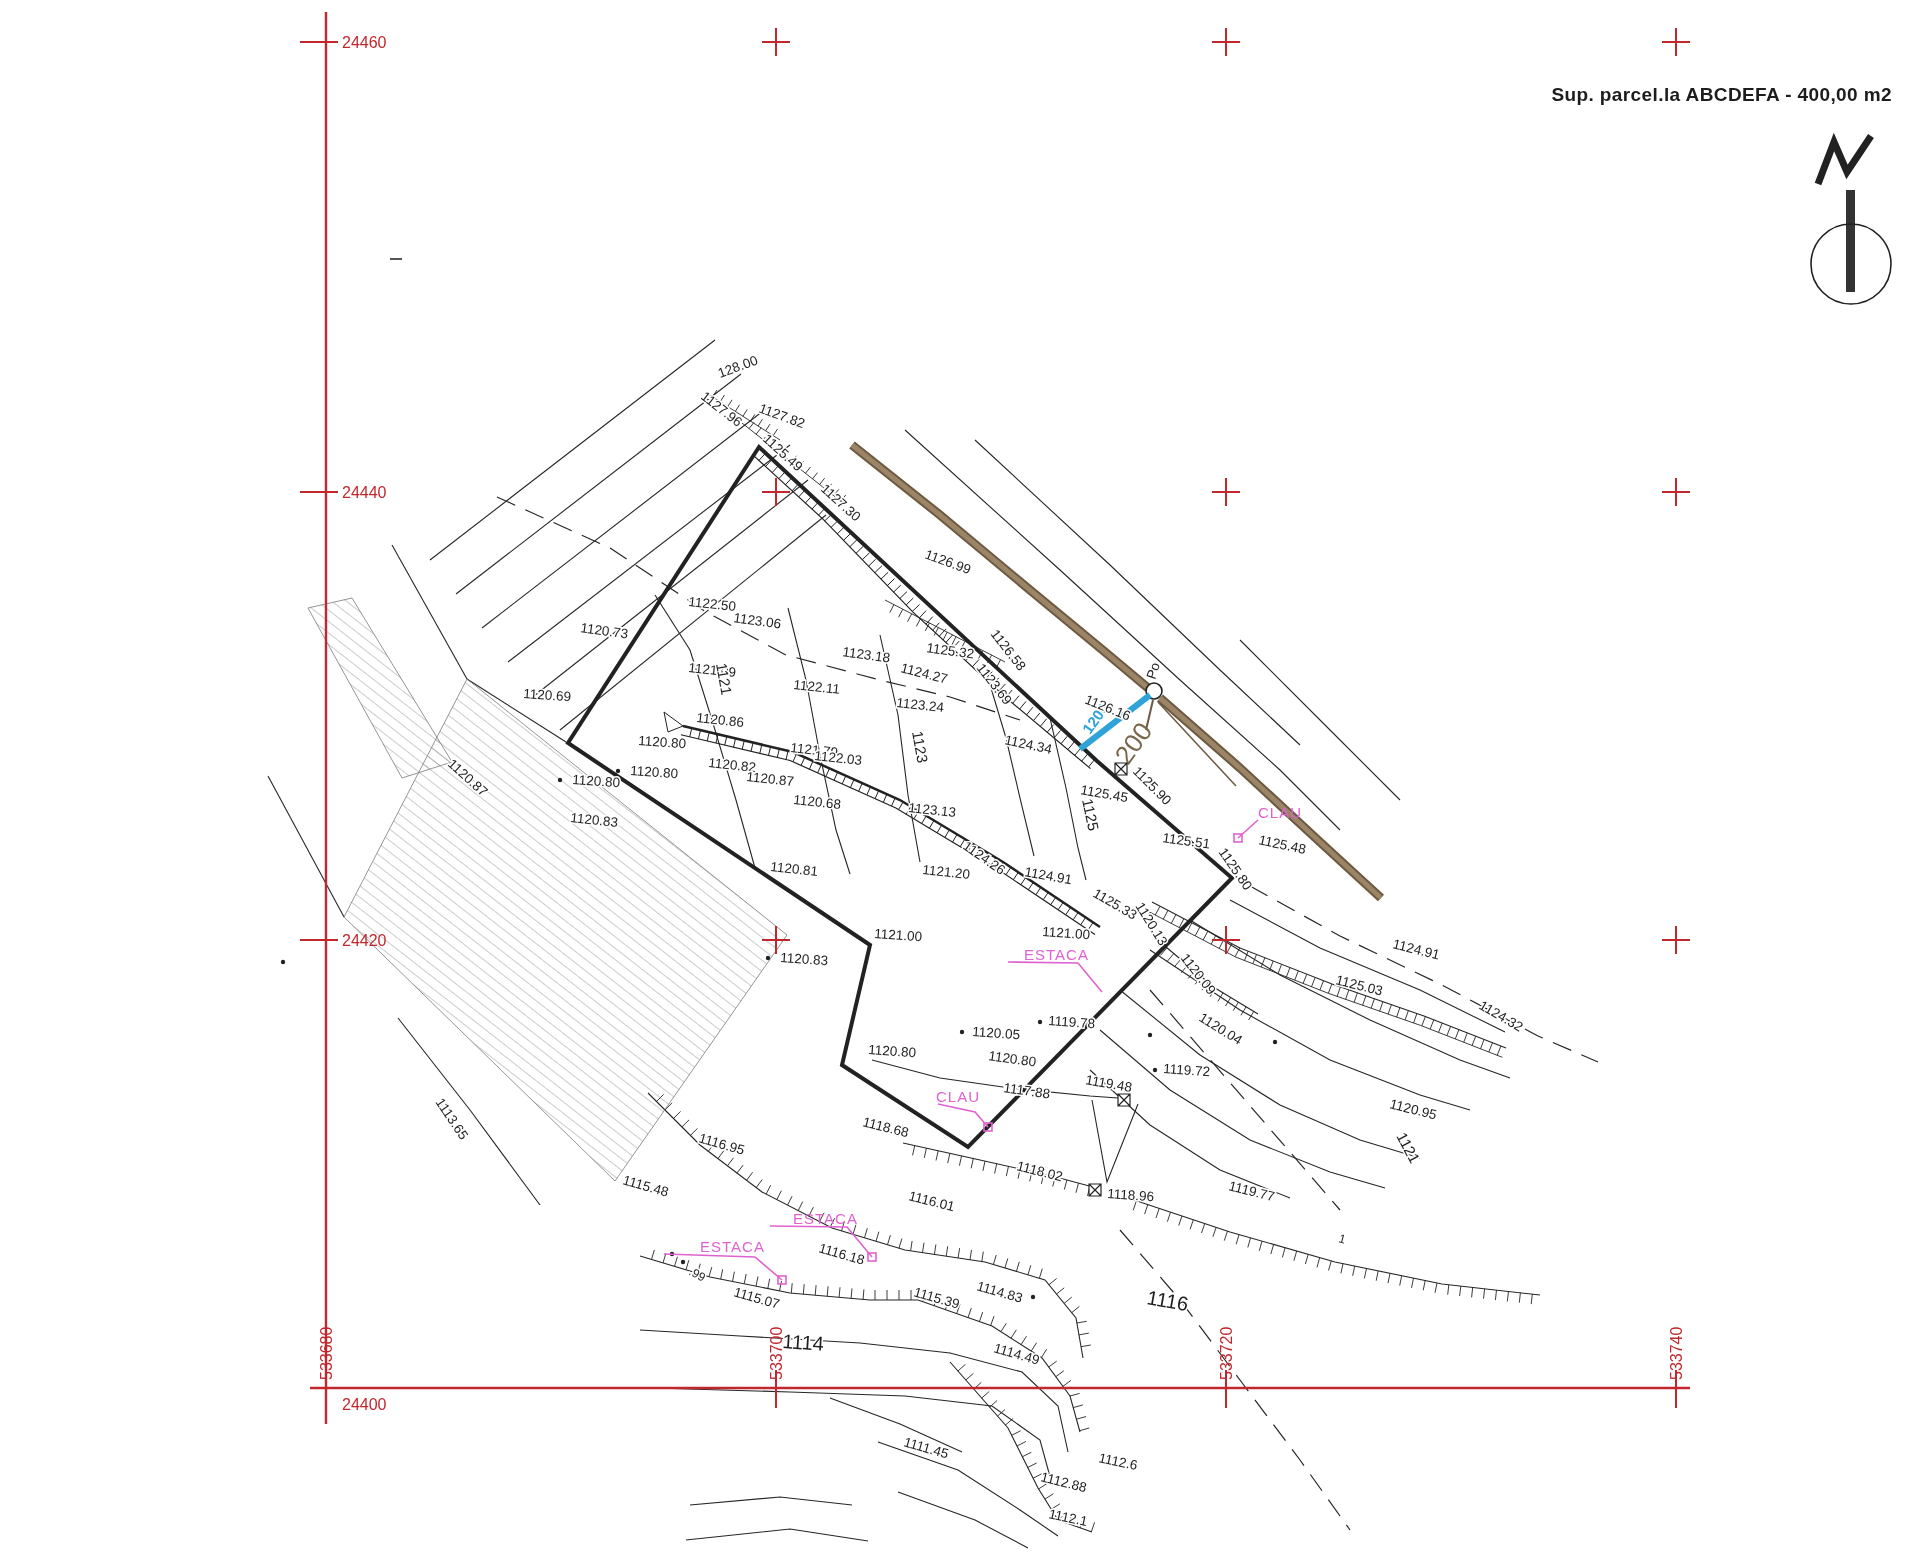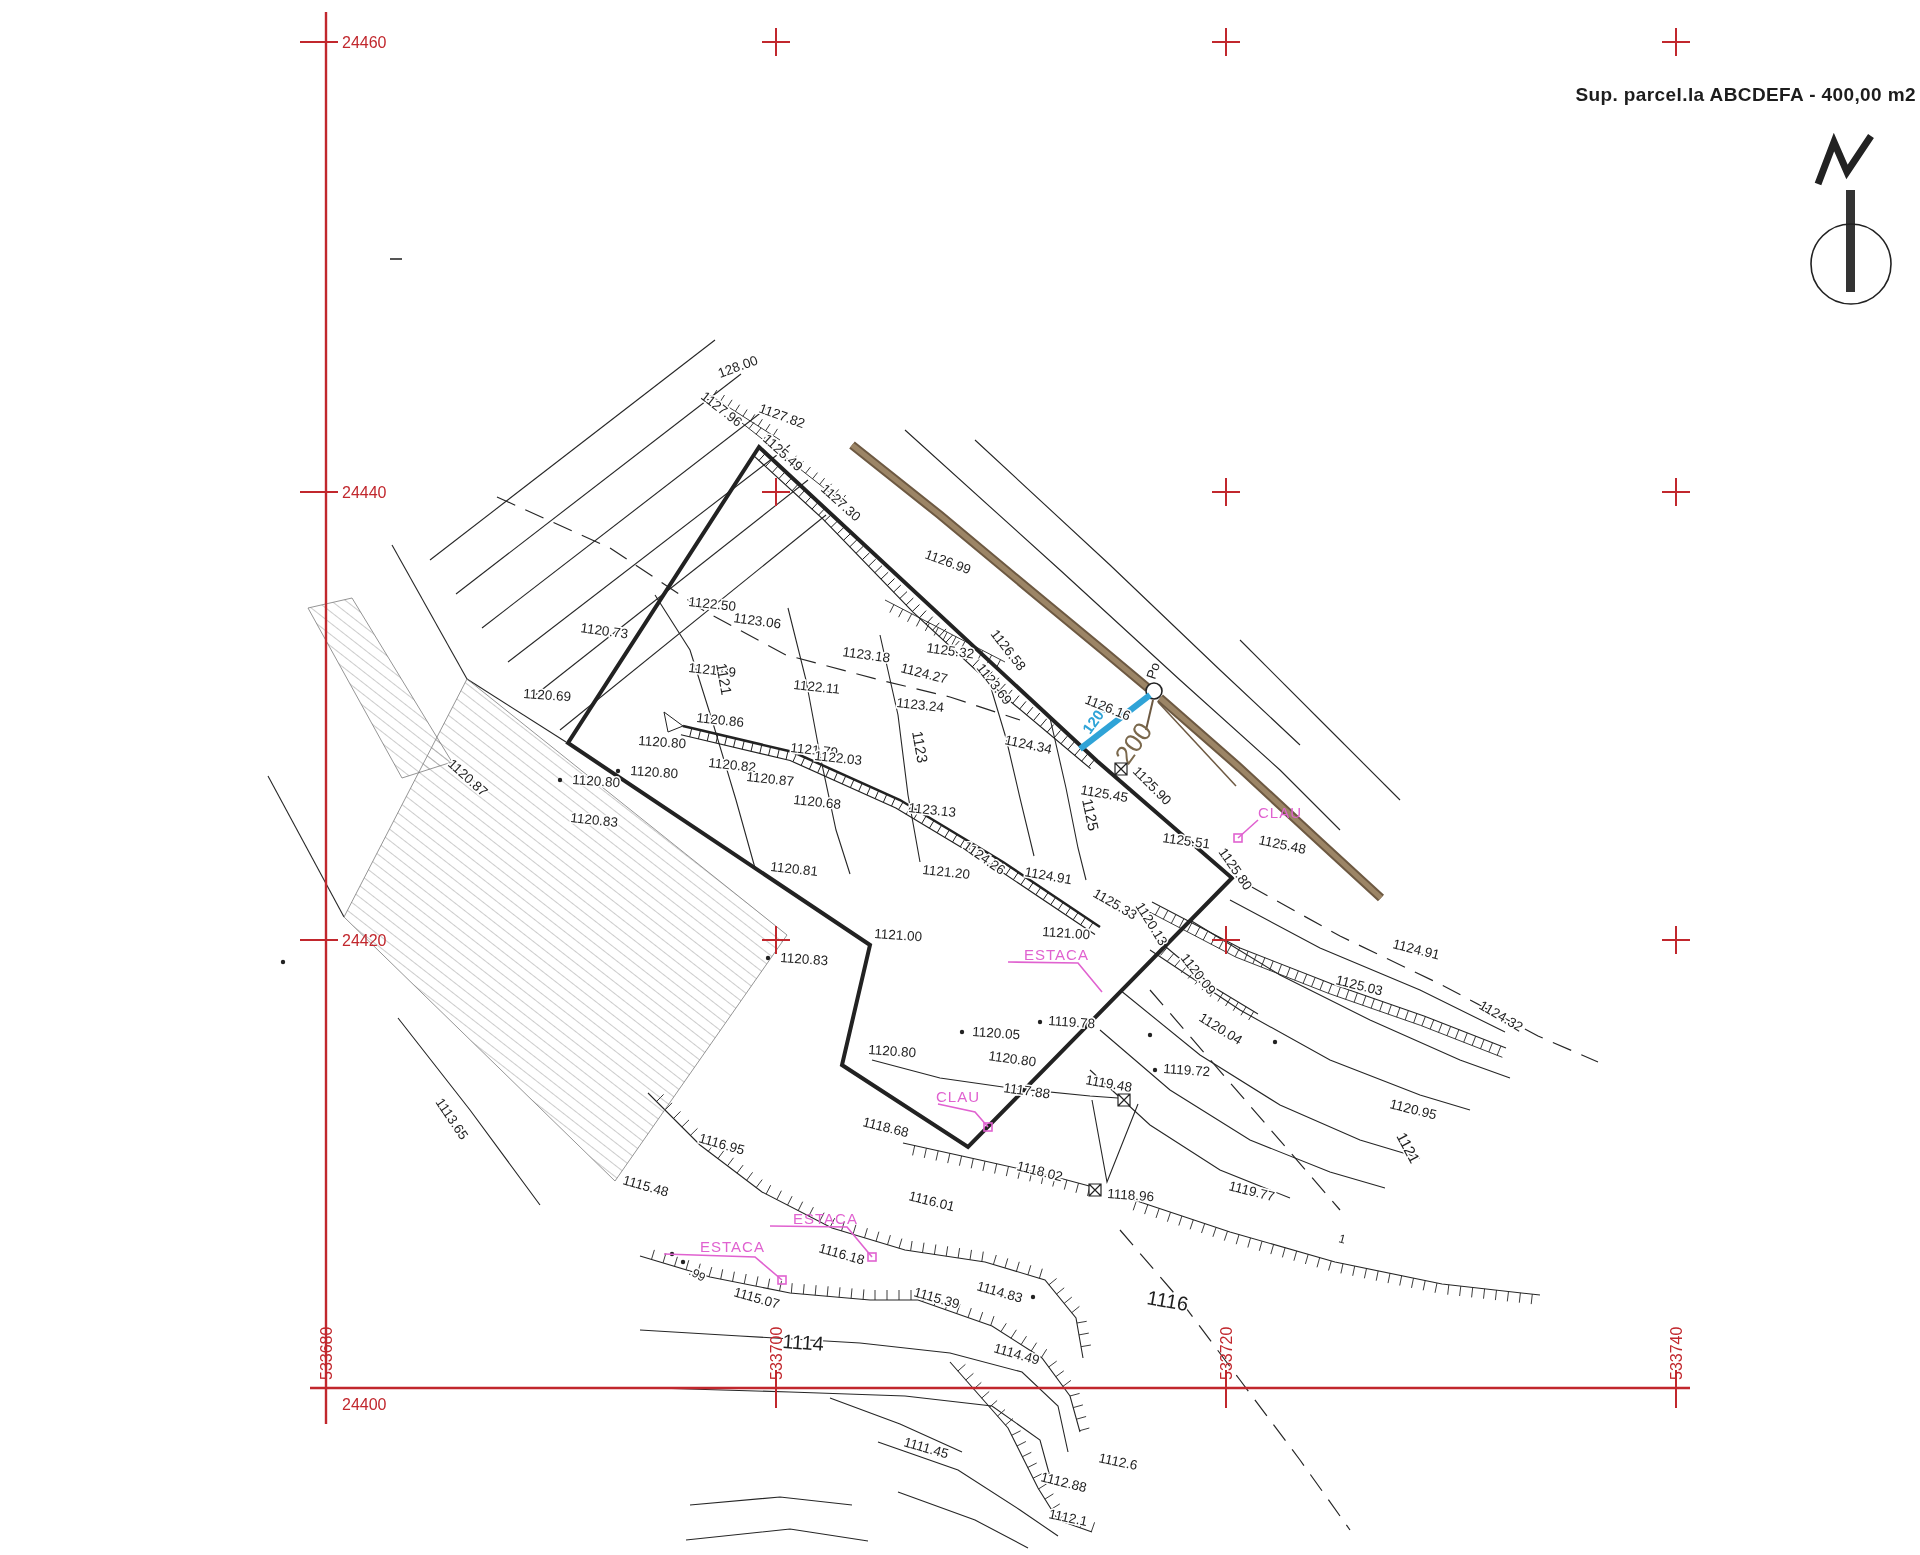--- a/index.html
+++ b/index.html
@@ -1,19 +1,19 @@
 <!DOCTYPE html>
 <html><head>
 <meta charset="utf-8">
 <style>
   html,body{margin:0;padding:0;background:#ffffff;}
   #page{position:relative;width:1920px;height:1555px;background:#ffffff;overflow:hidden;
         font-family:"Liberation Sans", sans-serif;}
   #plan-svg{position:absolute;left:0;top:0;}
-  #title{position:absolute;right:4px;top:84px;font-size:19px;font-weight:bold;
+  #title{position:absolute;right:28px;top:84px;font-size:19px;font-weight:bold;
          color:#1d1d1d;letter-spacing:.4px;}
   text{font-family:"Liberation Sans", sans-serif;}
 </style>
 </head>
 <body>
 
 <div id="page">
   <div id="title">Sup. parcel.la ABCDEFA - 400,00 m2</div>
 
   <svg id="plan-svg" width="1920" height="1555" viewBox="0 0 1920 1555">

